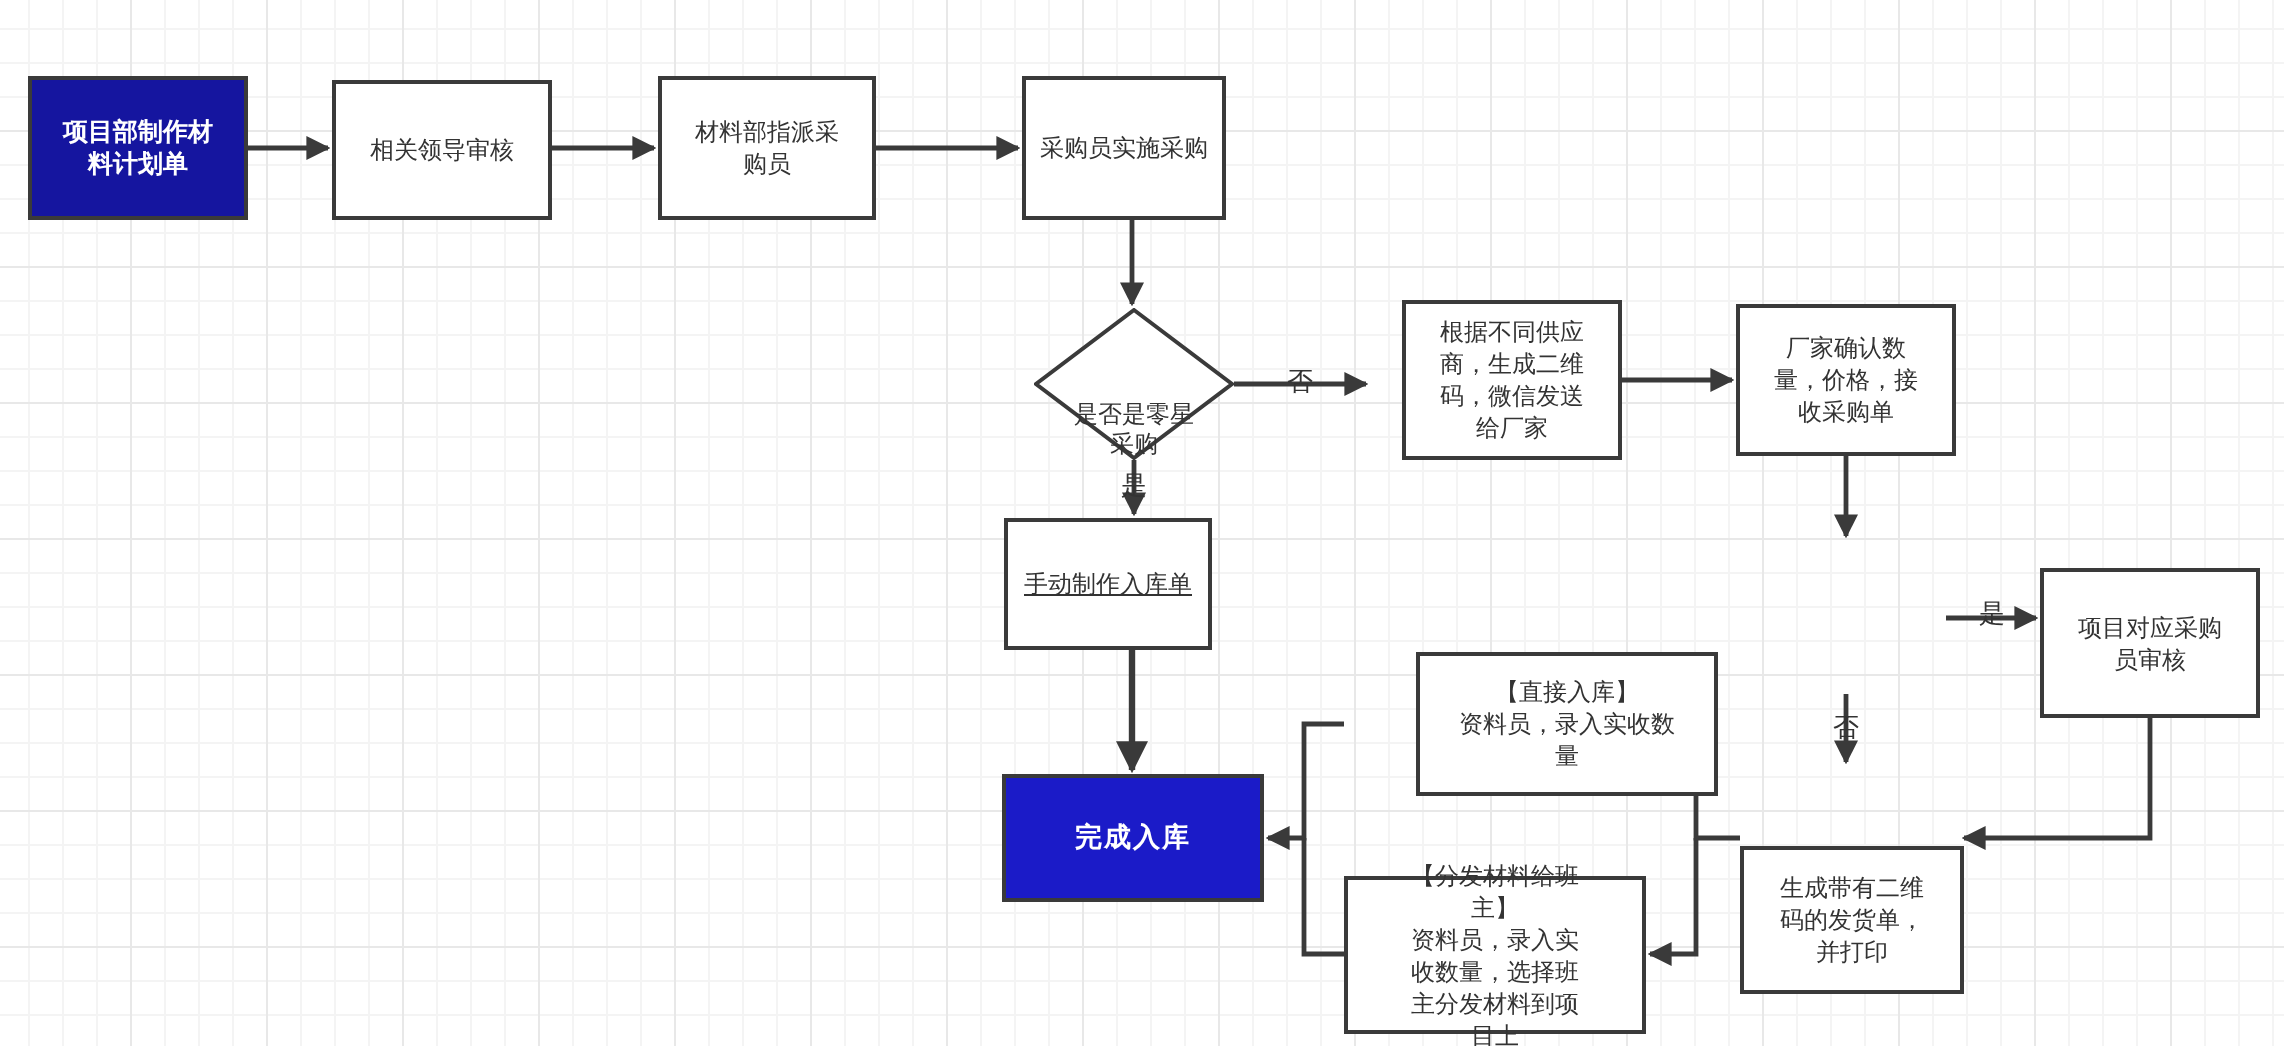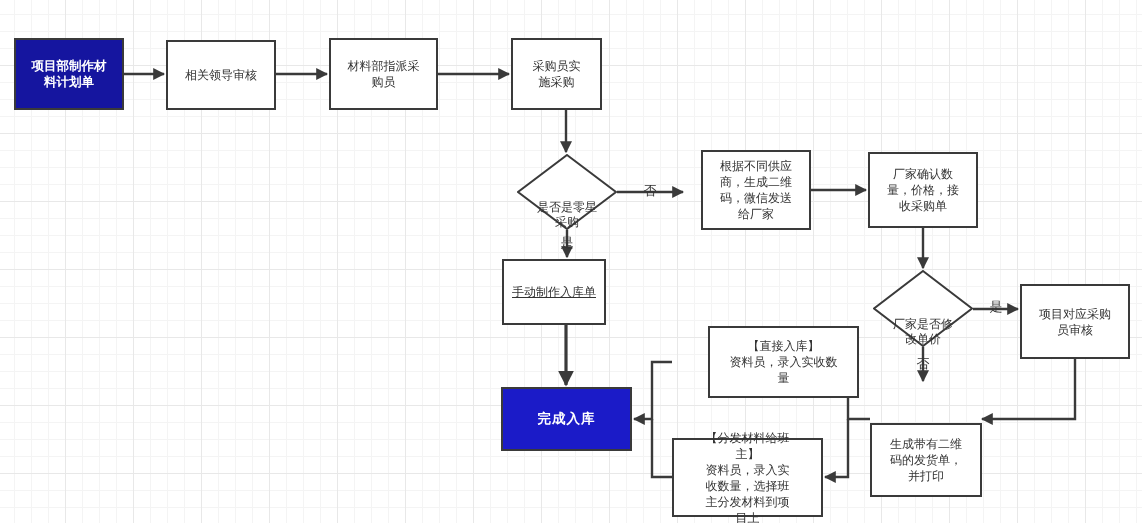--- a/index.html
+++ b/index.html
@@ -88,45 +88,39 @@
   </div>
 
   <div class="node" style="left:166px; top:40px; width:110px; height:70px; padding:0 6px;">
     <span class="lbl">相关领导审核</span>
   </div>
 
   <div class="node" style="left:329px; top:38px; width:109px; height:72px; padding:0 14px;">
     <span class="lbl">材料部指派采购员</span>
   </div>
 
-  <div class="node" style="left:511px; top:38px; width:91px; height:72px; padding:0 18px;">
+  <div class="node" style="left:511px; top:38px; width:102px; height:72px; padding:0 0;">
     <span class="lbl">采购员实施采购</span>
   </div>
 
   <div class="diamond" style="left:517px; top:154px; width:100px; height:76px;">
     <svg class="shape" viewBox="0 0 100 76" preserveAspectRatio="none">
       <polygon points="50,1 99,38 50,75 1,38"></polygon>
     </svg>
     <span class="lbl">是否是零星采购</span>
   </div>
 
   <div class="node" style="left:685px; top:150px; width:110px; height:80px; padding:0 14px;margin-left:16px;">
     <span class="lbl">根据不同供应商，生成二维码，微信发送给厂家</span>
   </div>
 
   <div class="node" style="left:868px; top:152px; width:110px; height:76px; padding:0 14px;">
     <span class="lbl">厂家确认数量，价格，接收采购单</span>
   </div>
 
-  <div class="diamond" style="left:873px; top:270px; width:100px; height:77px;">
-    <svg class="shape" viewBox="0 0 100 77" preserveAspectRatio="none">
-      <polygon points="50,1 99,38.5 50,76 1,38.5"></polygon>
-    </svg>
-    <span class="lbl">厂家是否修改单价</span>
-  </div>
 
   <div class="node" style="left:1020px; top:284px; width:110px; height:75px; padding:0 14px;">
     <span class="lbl">项目对应采购员审核</span>
   </div>
 
   <div class="node" style="left:870px; top:383px; width:112px; height:74px; padding:0 14px;margin-top:40px;">
     <span class="lbl">生成带有二维码的发货单，并打印</span>
   </div>
 
   <div class="node" style="left:708px; top:326px; width:151px; height:72px; padding:0 16px;">

